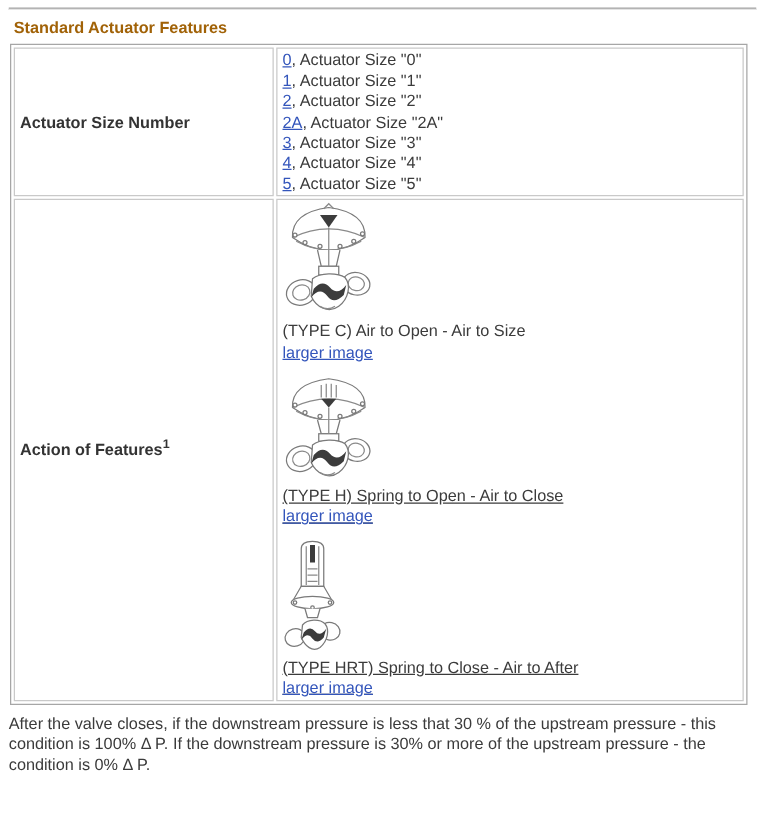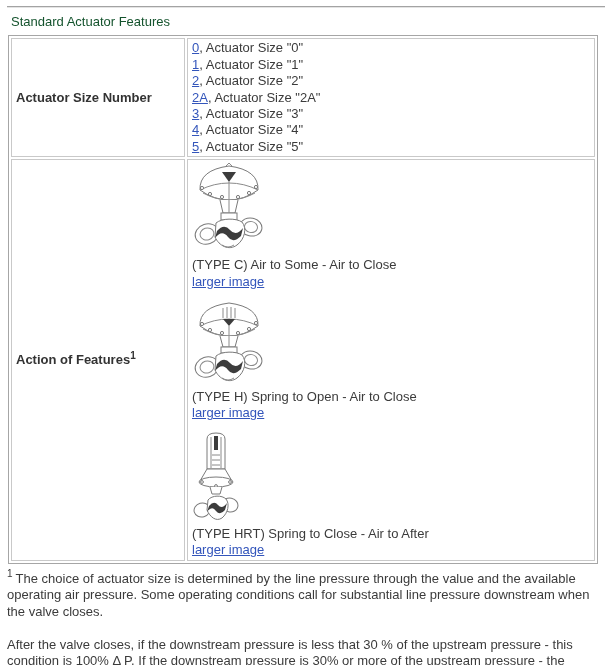--- a/index.html
+++ b/index.html
@@ -9,40 +9,40 @@
     padding: 2px 7px;
     font-family: "Liberation Sans", "DejaVu Sans", sans-serif;
     font-size: 13px; line-height: 16.4px; color: #3b3b3b;
   }
   .top-rule {
     border: 0; height: 2px; background: #a3a3a3;
     border-bottom: 1px solid #e4e4e4;
     margin: 4px 0 4px 0;
   }
   .page-title {
-    font-weight: normal; color: #14532d;
+    font-weight: bold; color: #a16207;
     margin: 6px 0 5px 4px;
   }
   table.features {
     border-collapse: separate; border-spacing: 2px;
     border: 1px solid #a6a6a6;
     width: 590px; margin-left: 1px;
     background: #fff;
   }
   table.features td {
     border: 1px solid #c9c9c9;
     padding: 1px 4px;
     vertical-align: middle;
   }
-  td.label-cell { width: 174px; font-weight: bold; color: #333; }
+  td.label-cell { width: 208px; font-weight: bold; color: #333; }
   td.value-cell { }
   .size-line { white-space: nowrap; }
   a.link { color: #3355bb; text-decoration: underline; cursor: pointer; }
   .actuator-figure { margin-top: 0; }
-  .actuator-figure + .actuator-figure { margin-top: 9px; }
+  .actuator-figure + .actuator-figure { margin-top: 9px; text-decoration: underline; }
   .actuator-figure svg { display: block; }
   .caption { margin-top: 2px; }
   .larger-line { margin-top: 0; }
   .footnote { margin-top: 7px; }
   .footnote p { margin: 0 0 17px 0; }
   sup { font-size: 10px; line-height: 0; }
   .sup-ref { margin-right: 3px; }
   
   .ln { fill: #ffffff; stroke: #7a7a7a; stroke-width: 1; }
   .ln2 { fill: none; stroke: #8a8a8a; stroke-width: 1; }
@@ -95,21 +95,21 @@
           <line class="ln2" x1="37" y1="21" x2="37" y2="52"></line>
 
           <ellipse class="ln" cx="15" cy="73" rx="12" ry="10" transform="rotate(-18 15 73)"></ellipse>
           <ellipse class="ln2" cx="15" cy="73" rx="7" ry="6" transform="rotate(-18 15 73)"></ellipse>
           <ellipse class="ln" cx="59" cy="66" rx="11" ry="9" transform="rotate(12 59 66)"></ellipse>
           <ellipse class="ln2" cx="59" cy="66" rx="6.5" ry="5.5" transform="rotate(12 59 66)"></ellipse>
           <path class="ln" d="M24,62 C30,57 44,57 50,61 C55,67 53,78 45,84 C37,90 27,85 23,76 Z"></path>
           <path class="dk" d="M25,70 q7,-8 13,-1 q6,7 13,-2 l-2,8 q-8,8 -13,1 q-6,-8 -13,1 Z"></path>
           <path class="ln2" d="M30,84 q6,4 12,0"></path>
         </svg>
-        <div class="caption">(TYPE C) Air to Some - Air to Close</div>
+        <div class="caption">(TYPE C) Air to Open - Air to Size</div>
         <div class="larger-line"><a class="link">larger image</a></div>
       </div>
 
       <div class="actuator-figure">
         <svg width="74" height="88" viewBox="0 0 74 88">
           <path class="ln" d="M8,27 Q7,8 37,4 Q67,8 66,27 Q52,37 37,37 Q22,37 8,27 Z"></path>
           <path class="ln2" d="M8,27 Q22,20 37,20 Q52,20 66,27"></path>
           <path class="ln2" d="M11,30 Q24,37 37,37 Q50,37 63,30"></path>
 
           <line class="ln2" x1="31" y1="9" x2="31" y2="19"></line>
@@ -165,15 +165,14 @@
         <div class="caption">(TYPE HRT) Spring to Close - Air to After</div>
         <div class="larger-line"><a class="link">larger image</a></div>
       </div>
 
     </td>
   </tr>
 </tbody>
   </table>
 
 <div class="footnote">
-  <p><sup class="sup-ref">1</sup><span>The choice of actuator size is determined by the line pressure through the value and the available operating air pressure. Some operating conditions call for substantial line pressure downstream when the valve closes.</span></p>
   <p><span>After the valve closes, if the downstream pressure is less that 30 % of the upstream pressure - this condition is 100% Δ P. If the downstream pressure is 30% or more of the upstream pressure - the condition is 0% Δ P.</span></p>
 </div>
 
 </body></html>

